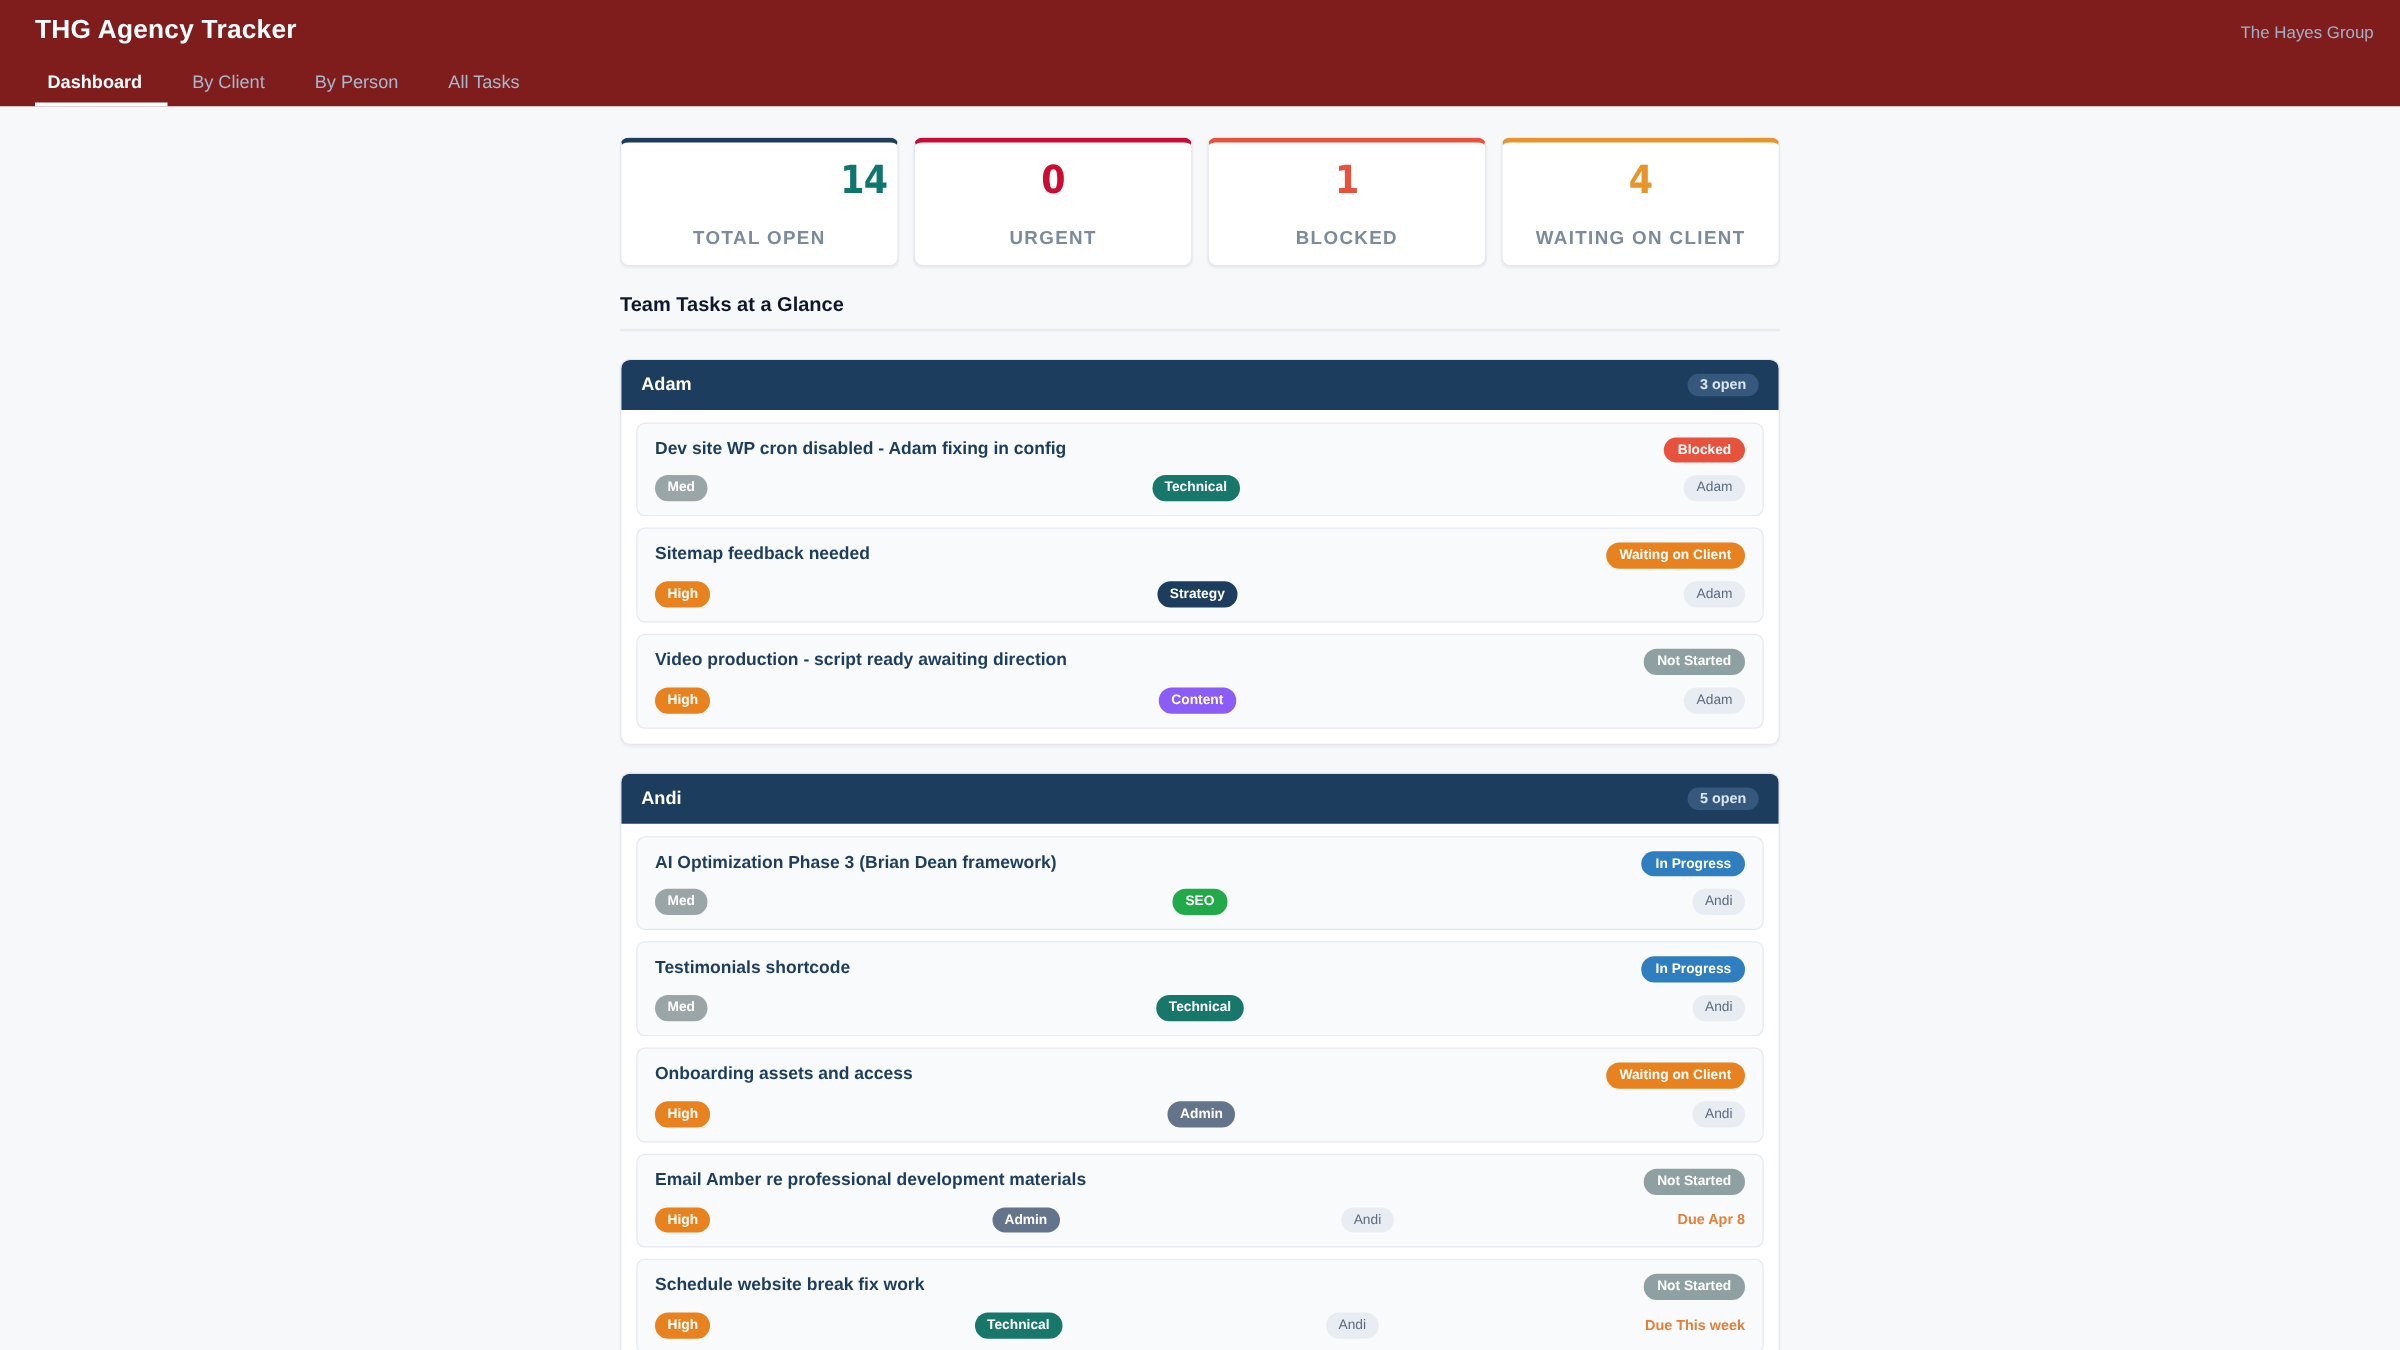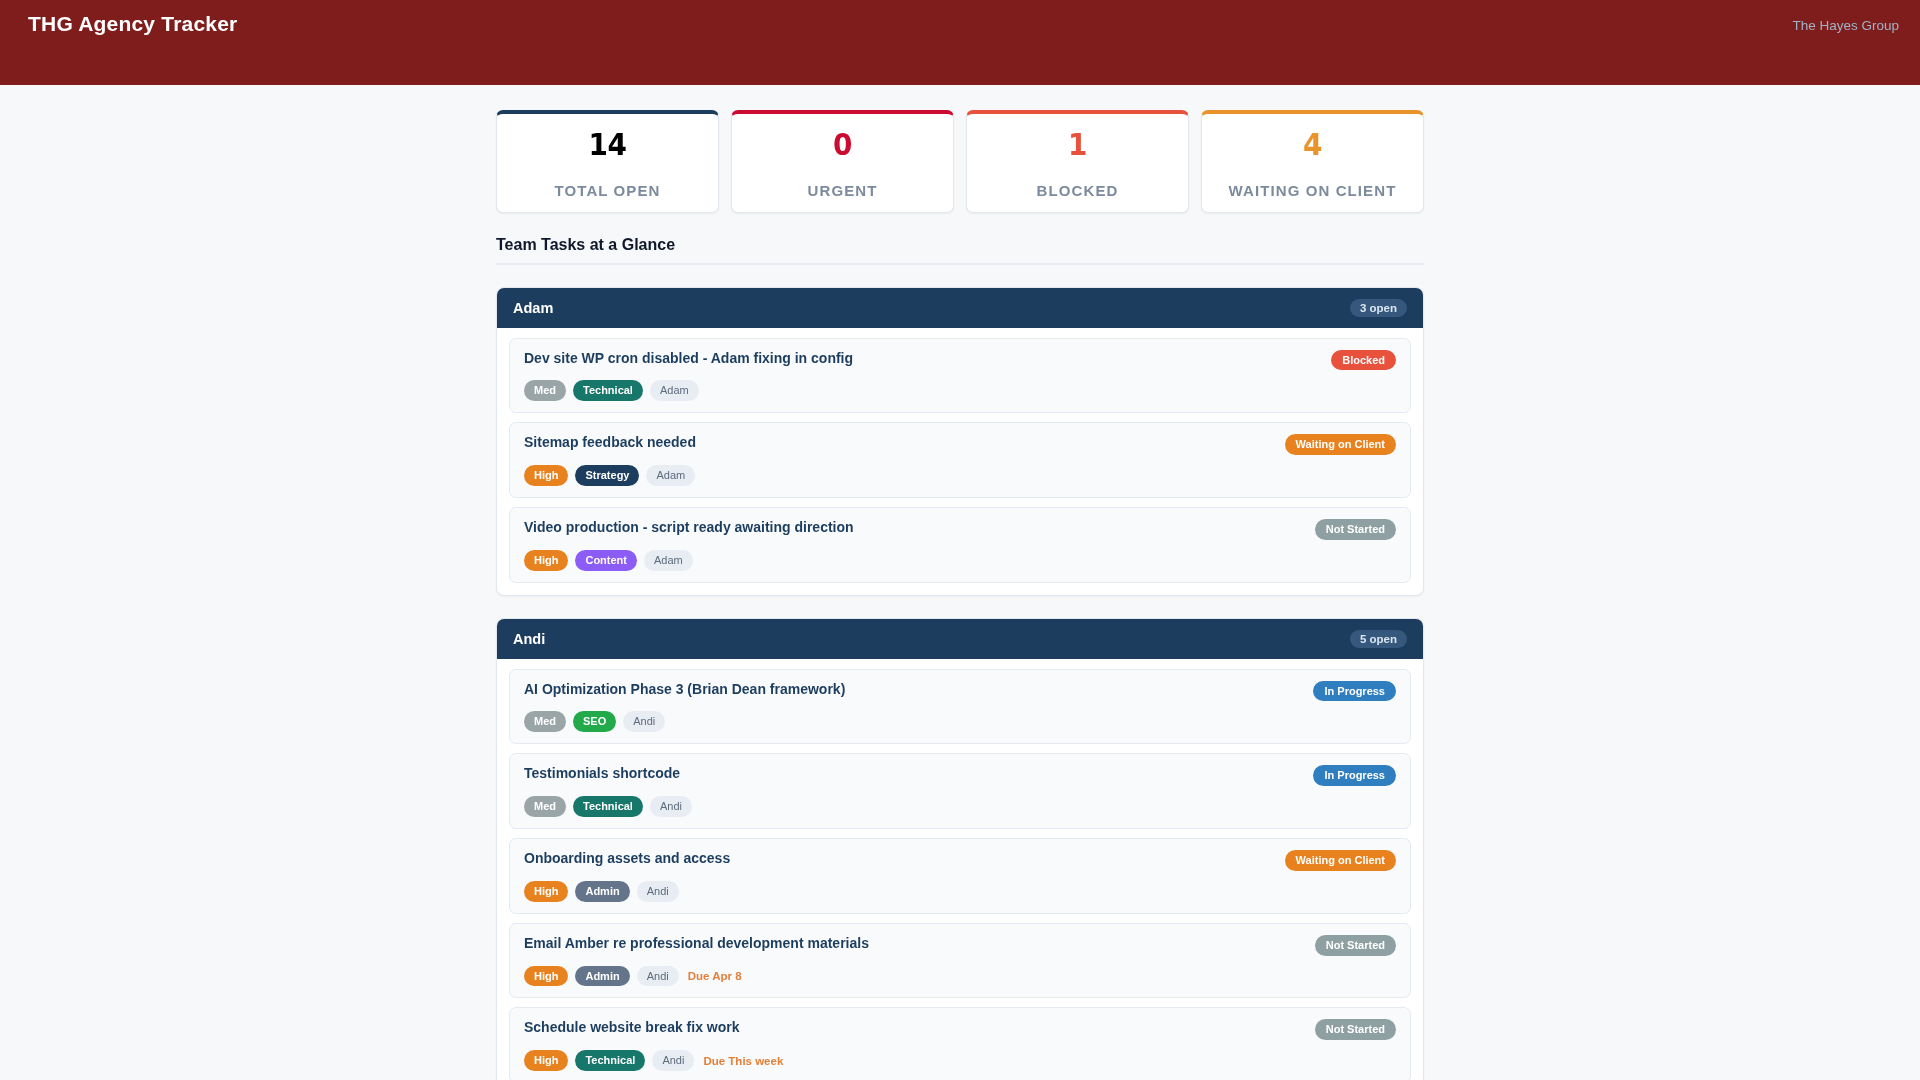--- a/index.html
+++ b/index.html
@@ -187,20 +187,21 @@
     padding: 3px 11px;
     white-space: nowrap;
     line-height: 1.35;
   }
   .task-meta {
     margin-top: 10px;
     display: flex;
     align-items: center;
     gap: 7px;
     flex-wrap: wrap;
+    justify-content: space-between;
   }
   .chip {
     font-size: 11px;
     font-weight: bold;
     color: #ffffff;
     border-radius: 11px;
     padding: 3px 10px;
     white-space: nowrap;
     line-height: 1.35;
   }
@@ -217,29 +218,35 @@
     white-space: nowrap;
   }
 </style>
 </head>
 <body>
 
 <div class="topbar">
   <div class="topbar-inner">
     <div class="app-title">THG Agency Tracker</div>
     <div class="org-name">The Hayes Group</div>
+    <nav class="nav" id="nav-tabs">
+        <div class="nav-tab active">Dashboard</div>
+        <div class="nav-tab">By Client</div>
+        <div class="nav-tab">By Person</div>
+        <div class="nav-tab">All Tasks</div>
+      </nav>
   </div>
 </div>
 
 <div class="page">
   <div class="container">
 
     <div class="stats" id="stat-cards">
         <div class="stat-card" style="border-top-color: rgb(29, 61, 95);">
-          <div class="stat-value" style="color: #000000;">14</div>
+          <div class="stat-value" style="color: #0f766e; text-align: right;">14</div>
           <div class="stat-label">TOTAL OPEN</div>
         </div>
         <div class="stat-card" style="border-top-color: rgb(204, 11, 51);">
           <div class="stat-value" style="color: rgb(204, 11, 51);">0</div>
           <div class="stat-label">URGENT</div>
         </div>
         <div class="stat-card" style="border-top-color: rgb(232, 81, 60);">
           <div class="stat-value" style="color: rgb(232, 81, 60);">1</div>
           <div class="stat-label">BLOCKED</div>
         </div>

